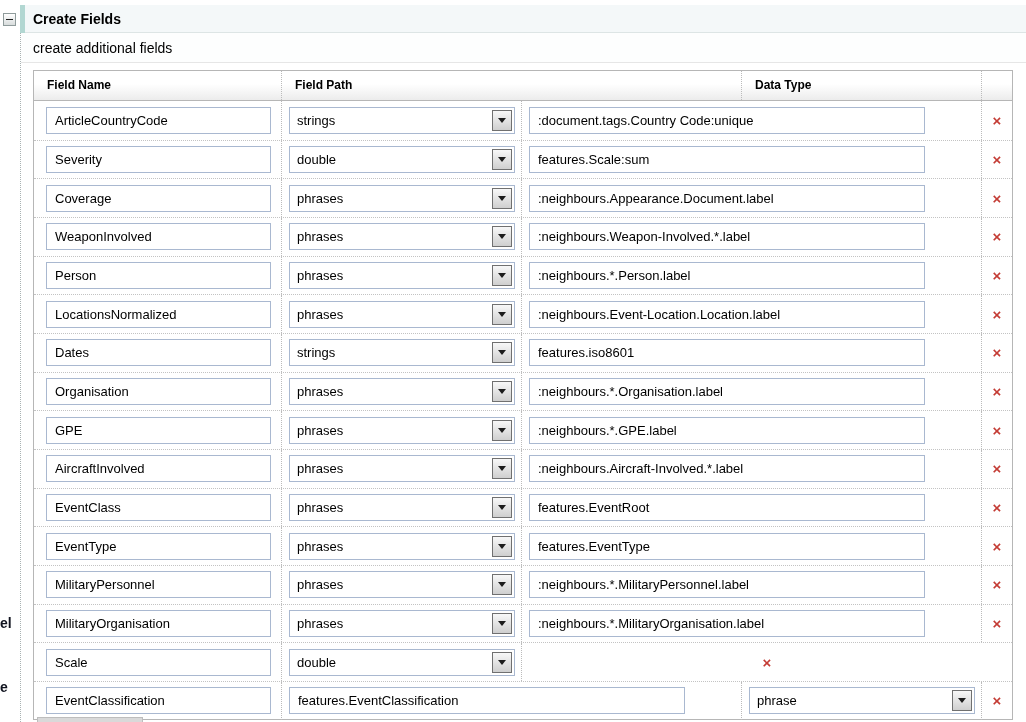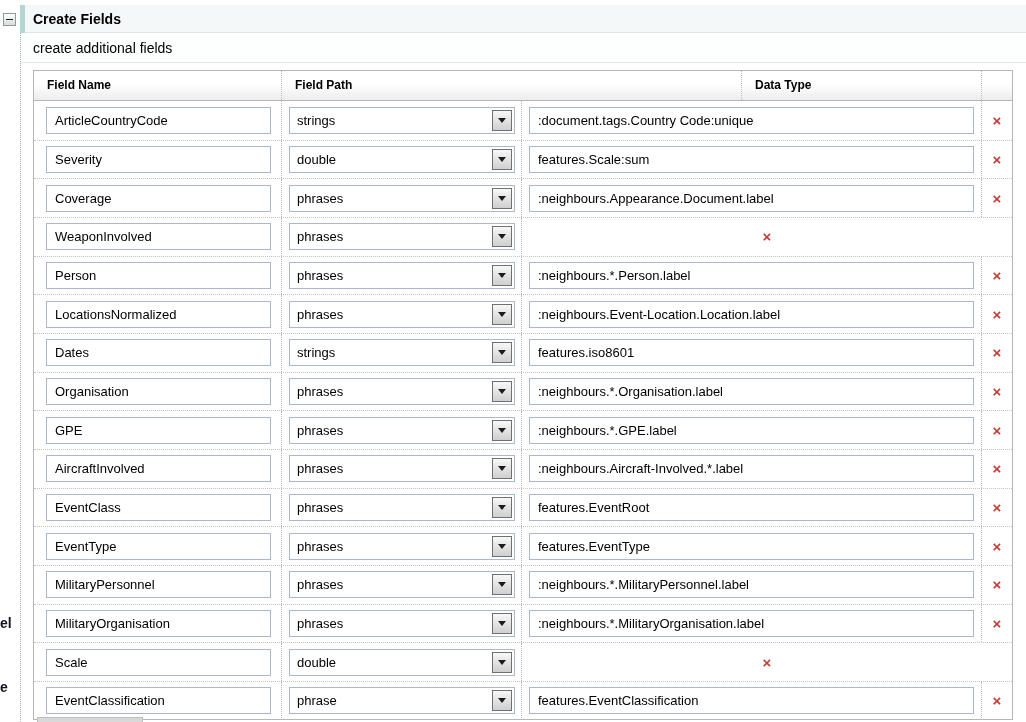--- a/index.html
+++ b/index.html
@@ -49,21 +49,21 @@
   .trow + .trow { border-top: 1px dotted #c3c3c3; }
   .cell { height: 100%; display: flex; align-items: center; }
   .cell-name { width: 247px; flex: 0 0 247px; padding-left: 12px; }
   .cell-type { width: 240px; flex: 0 0 240px; border-left: 1px dotted #bbbbbb; padding-left: 7px; }
   .cell-path { width: 460px; flex: 0 0 460px; border-left: 1px dotted #bbbbbb; padding-left: 7px; }
   .cell-del  { flex: 1 1 auto; border-left: 1px dotted #bbbbbb; justify-content: center; }
 
   .tb { height: 27px; border: 1px solid #a9b8d0; background: #fff; font-family: "Liberation Sans", sans-serif;
     font-size: 13px; padding: 0 8px; color: #000; outline: none; }
   .tb.name { width: 225px; }
-  .tb.path { width: 445px; }
+  .tb.path { width: 396px; }
 
   .combo { width: 226px; height: 27px; border: 1px solid #a9b8d0; background: #fff;
     display: flex; align-items: flex-start; cursor: default; }
   .combo-val { flex: 1 1 auto; font-size: 13px; padding-left: 7px; line-height: 25px;
     white-space: nowrap; overflow: hidden; }
   .combo-btn { flex: 0 0 20px; width: 20px; height: 21px; margin: 2px; border: 1px solid #707070;
     background: linear-gradient(#f8f8f8, #cfcfcf); display: flex; align-items: center;
     justify-content: center; cursor: pointer; }
   .caret { width: 0; height: 0; border-left: 4px solid transparent; border-right: 4px solid transparent;
     border-top: 5px solid #1c1c1c; display: block; }
@@ -168,20 +168,23 @@
       <input class="tb name" type="text" value="WeaponInvolved" style="">
     </div>
     <div class="cell cell-type">
       <div class="combo">
         <span class="combo-val">phrases</span>
         <span class="combo-btn">
           <i class="caret"></i>
         </span>
       </div>
     </div>
+    <div class="cell cell-path">
+      <input class="tb path" type="text" value=":neighbours.Weapon-Involved.*.label" style="">
+    </div>
     <div class="cell cell-del">
       <span class="del">×</span>
     </div>
   </div>
         <div class="trow">
     <div class="cell cell-name">
       <input class="tb name" type="text" value="Person" style="">
     </div>
     <div class="cell cell-type">
       <div class="combo">
@@ -382,31 +385,31 @@
       </div>
     </div>
     <div class="cell cell-del">
       <span class="del">×</span>
     </div>
   </div>
         <div class="trow">
     <div class="cell cell-name">
       <input class="tb name" type="text" value="EventClassification" style="">
     </div>
+    <div class="cell cell-path">
+      <input class="tb path" type="text" value="features.EventClassification" style="">
+    </div>
     <div class="cell cell-type">
       <div class="combo">
         <span class="combo-val">phrase</span>
         <span class="combo-btn">
           <i class="caret"></i>
         </span>
       </div>
     </div>
-    <div class="cell cell-path">
-      <input class="tb path" type="text" value="features.EventClassification" style="">
-    </div>
     <div class="cell cell-del">
       <span class="del">×</span>
     </div>
   </div>
       </div>
   </div>
 
   <div class="bottom-button"></div>
 
 </div>

